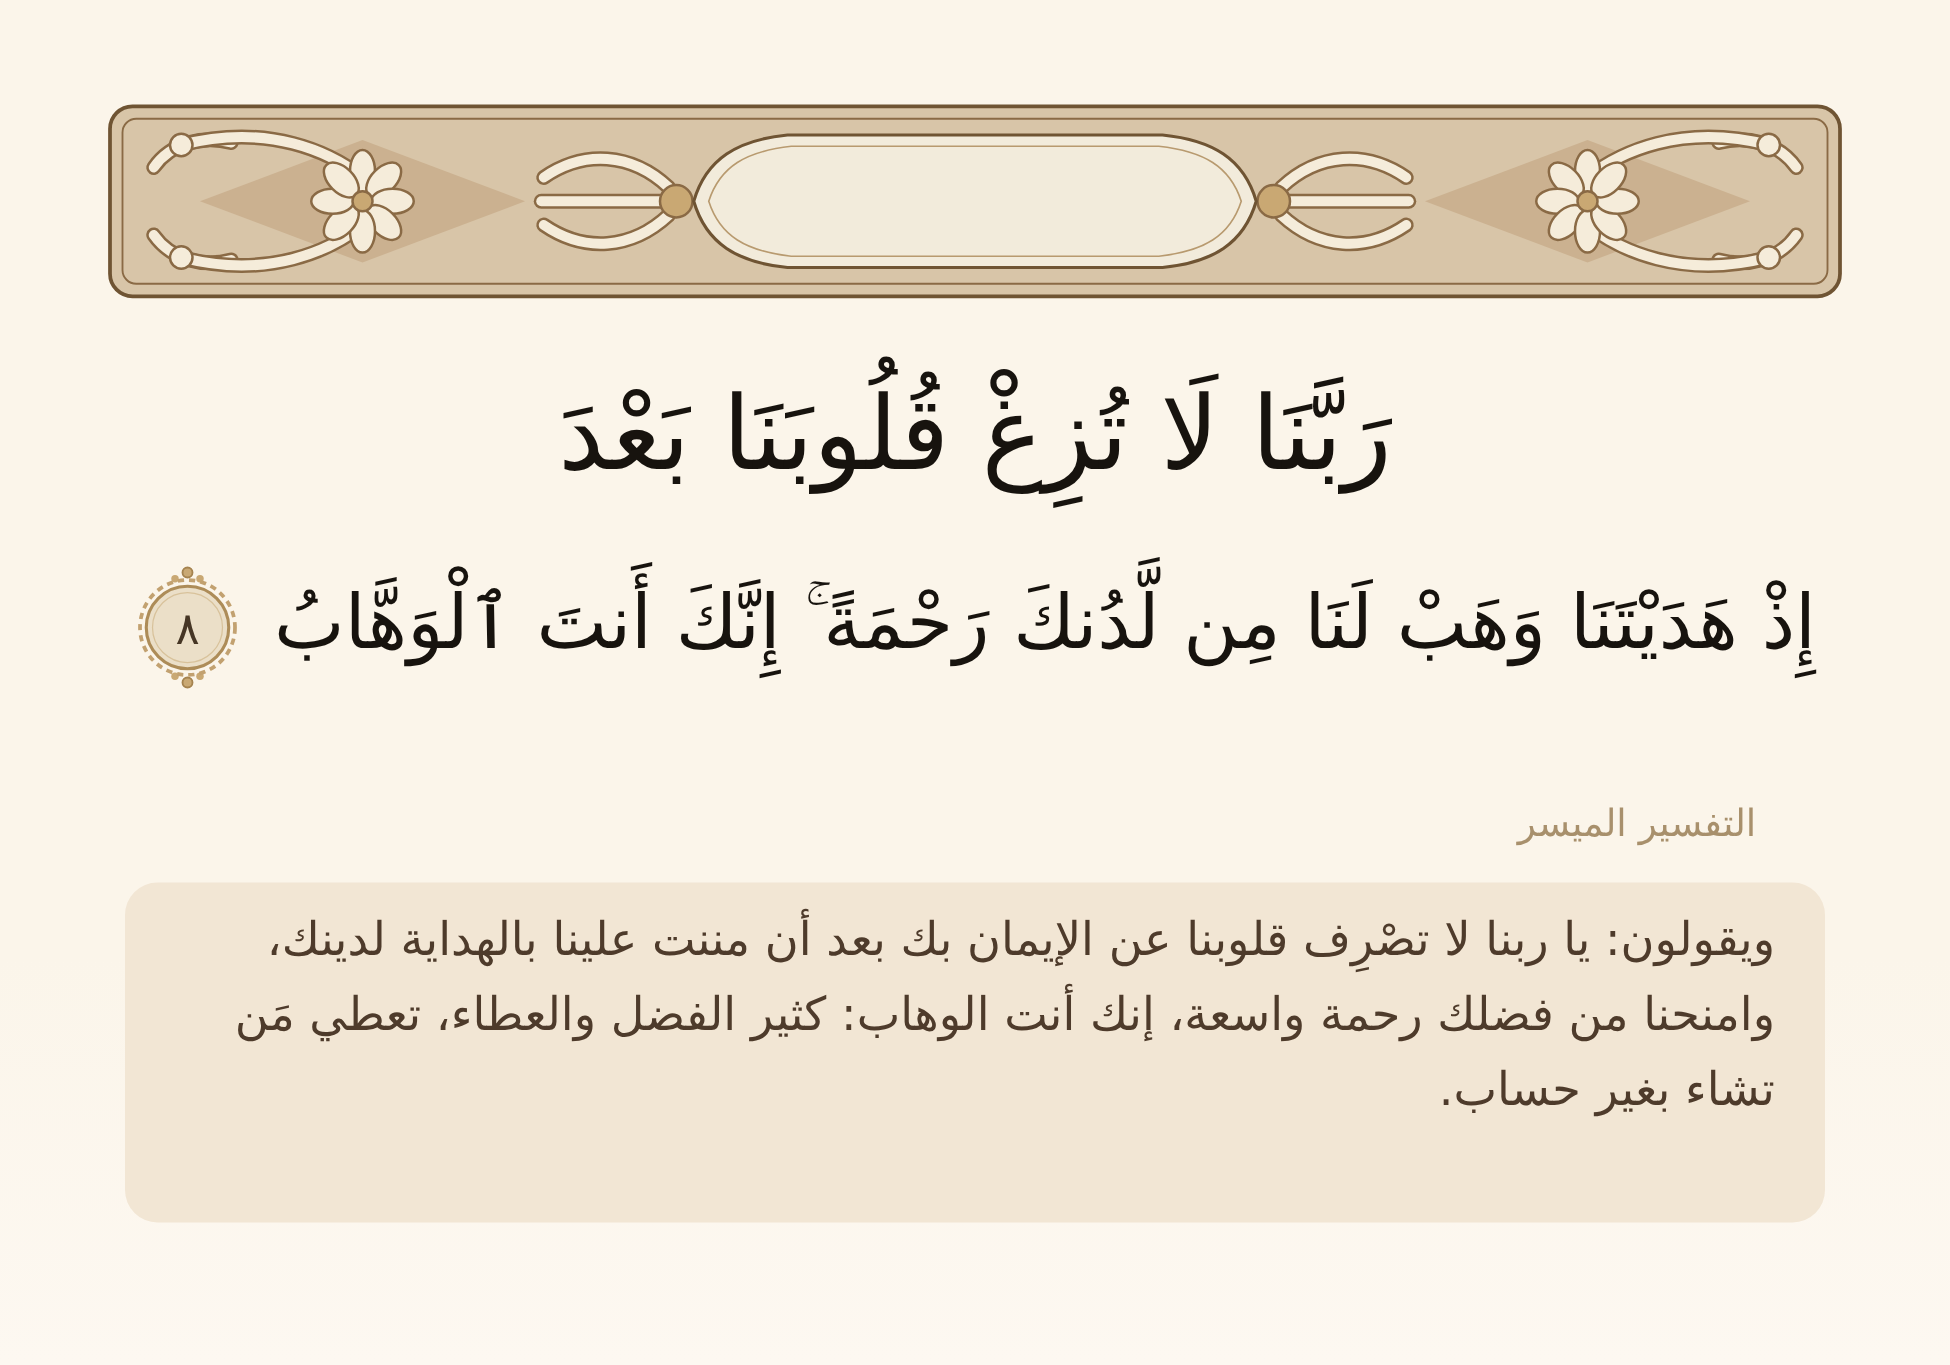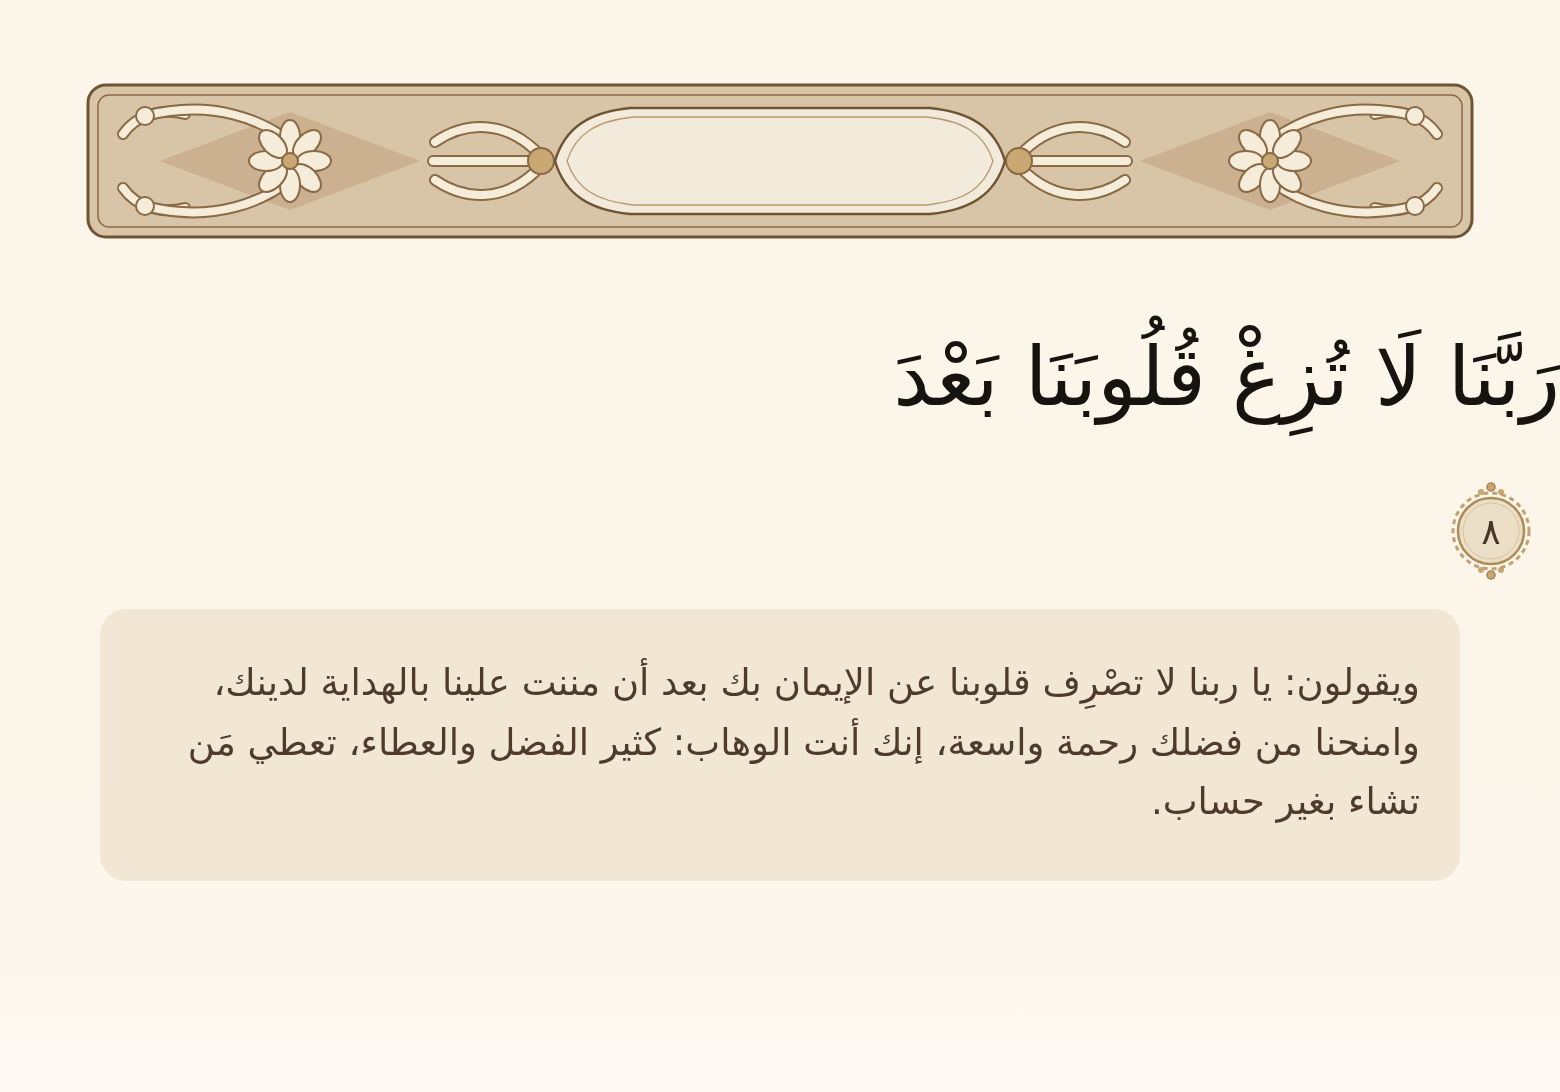--- a/index.html
+++ b/index.html
@@ -13,34 +13,34 @@
   .banner{position:relative;margin:82px 85px 0;height:158px;}
   .banner svg{position:absolute;inset:0;display:block;}
   .vo{fill:none;stroke:#8a6a45;stroke-width:12;stroke-linecap:round}
   .vi{fill:none;stroke:#f5ecda;stroke-width:8;stroke-linecap:round}
   .petal{fill:#f5ecda;stroke:#8a6a45;stroke-width:2}
   .banner-title{
     position:absolute;left:50%;top:50%;transform:translate(-50%,-54%);
     font-size:54px;font-weight:600;color:#141210;white-space:nowrap;letter-spacing:1px;
   }
   
-  .verse{margin-top:84px;text-align:right;color:#17130e;}
+  .verse{margin-top:55px;text-align:center;color:#17130e;}
   .verse-line{white-space:nowrap;}
   .verse-line1{font-size:82px;line-height:1.3;}
   .verse-line2{font-size:60px;line-height:1.4;margin-top:48px;}
   .ayah-medallion{vertical-align:middle;margin-right:26px;}
   .ayah-medallion text{font-family:"DejaVu Sans","Liberation Sans",sans-serif;}
   
   .tafsir-label{
     margin-top:86px;padding-left:0;padding-right:155px;text-align:right;
     font-size:30px;color:#a8906c;line-height:1.35;
   }
   .tafsir-box{
     margin:26px 100px 0;height:272px;box-sizing:border-box;
-    background:#f2e6d4;border-radius:26px;padding:44px 40px;
+    background:#f2e6d4;border-radius:26px;padding:16px 40px;
   }
   .tafsir-text{
     font-size:37px;line-height:1.62;color:#4e3b2b;text-align:right;
   }
 </style>
 </head>
 <body>
 
 <div class="page">
 
@@ -97,33 +97,34 @@
       <path d="M470,79 C480,45 505,30 545,26 L845,26 C885,30 910,45 920,79
                C910,113 885,128 845,132 L545,132 C505,128 480,113 470,79 Z" fill="#f2ebdb" stroke="#6f5433" stroke-width="2.5"></path>
       <path d="M482,79 C491,51 512,39 548,35 L842,35 C878,39 899,51 908,79
                C899,107 878,119 842,123 L548,123 C512,119 491,107 482,79 Z" fill="none" stroke="#b89a6f" stroke-width="1.3"></path>
     </svg>
   </div>
 
   <div class="verse">
     <div class="verse-line verse-line1">رَبَّنَا لَا تُزِغْ قُلُوبَنَا بَعْدَ</div>
     <div class="verse-line verse-line2">
-      <svg class="ayah-medallion" width="86" height="104" viewBox="0 0 86 104" aria-hidden="true">
+      <span>إِذْ هَدَيْتَنَا وَهَبْ لَنَا مِن لَّدُنكَ رَحْمَةً ۚ إِنَّكَ أَنتَ ٱلْوَهَّابُ</span><svg class="ayah-medallion" width="86" height="104" viewBox="0 0 86 104" aria-hidden="true">
         <circle cx="43" cy="8" r="4" fill="#c9a873" stroke="#a5834f" stroke-width="1.5"></circle>
         <circle cx="33" cy="13" r="3" fill="#c9a873"></circle>
         <circle cx="53" cy="13" r="3" fill="#c9a873"></circle>
         <circle cx="43" cy="96" r="4" fill="#c9a873" stroke="#a5834f" stroke-width="1.5"></circle>
         <circle cx="33" cy="91" r="3" fill="#c9a873"></circle>
         <circle cx="53" cy="91" r="3" fill="#c9a873"></circle>
         <circle cx="43" cy="52" r="38" fill="none" stroke="#c2a170" stroke-width="3" stroke-dasharray="5 4"></circle>
         <circle cx="43" cy="52" r="33" fill="#ebdfc8" stroke="#ad8c58" stroke-width="2.5"></circle>
         <circle cx="43" cy="52" r="28" fill="none" stroke="#d8c29b" stroke-width="1"></circle>
         <text x="43" y="65" text-anchor="middle" font-size="36" fill="#463625">٨</text>
       </svg>
     </div>
   </div>
 
+  <div class="tafsir-label">التفسير الميسر</div>
 
   <div class="tafsir-box">
     <div class="tafsir-text">ويقولون: يا ربنا لا تصْرِف قلوبنا عن الإيمان بك بعد أن مننت علينا بالهداية لدينك، وامنحنا من فضلك رحمة واسعة، إنك أنت الوهاب: كثير الفضل والعطاء، تعطي مَن تشاء بغير حساب.</div>
   </div>
 
 </div>
 
 </body></html>

